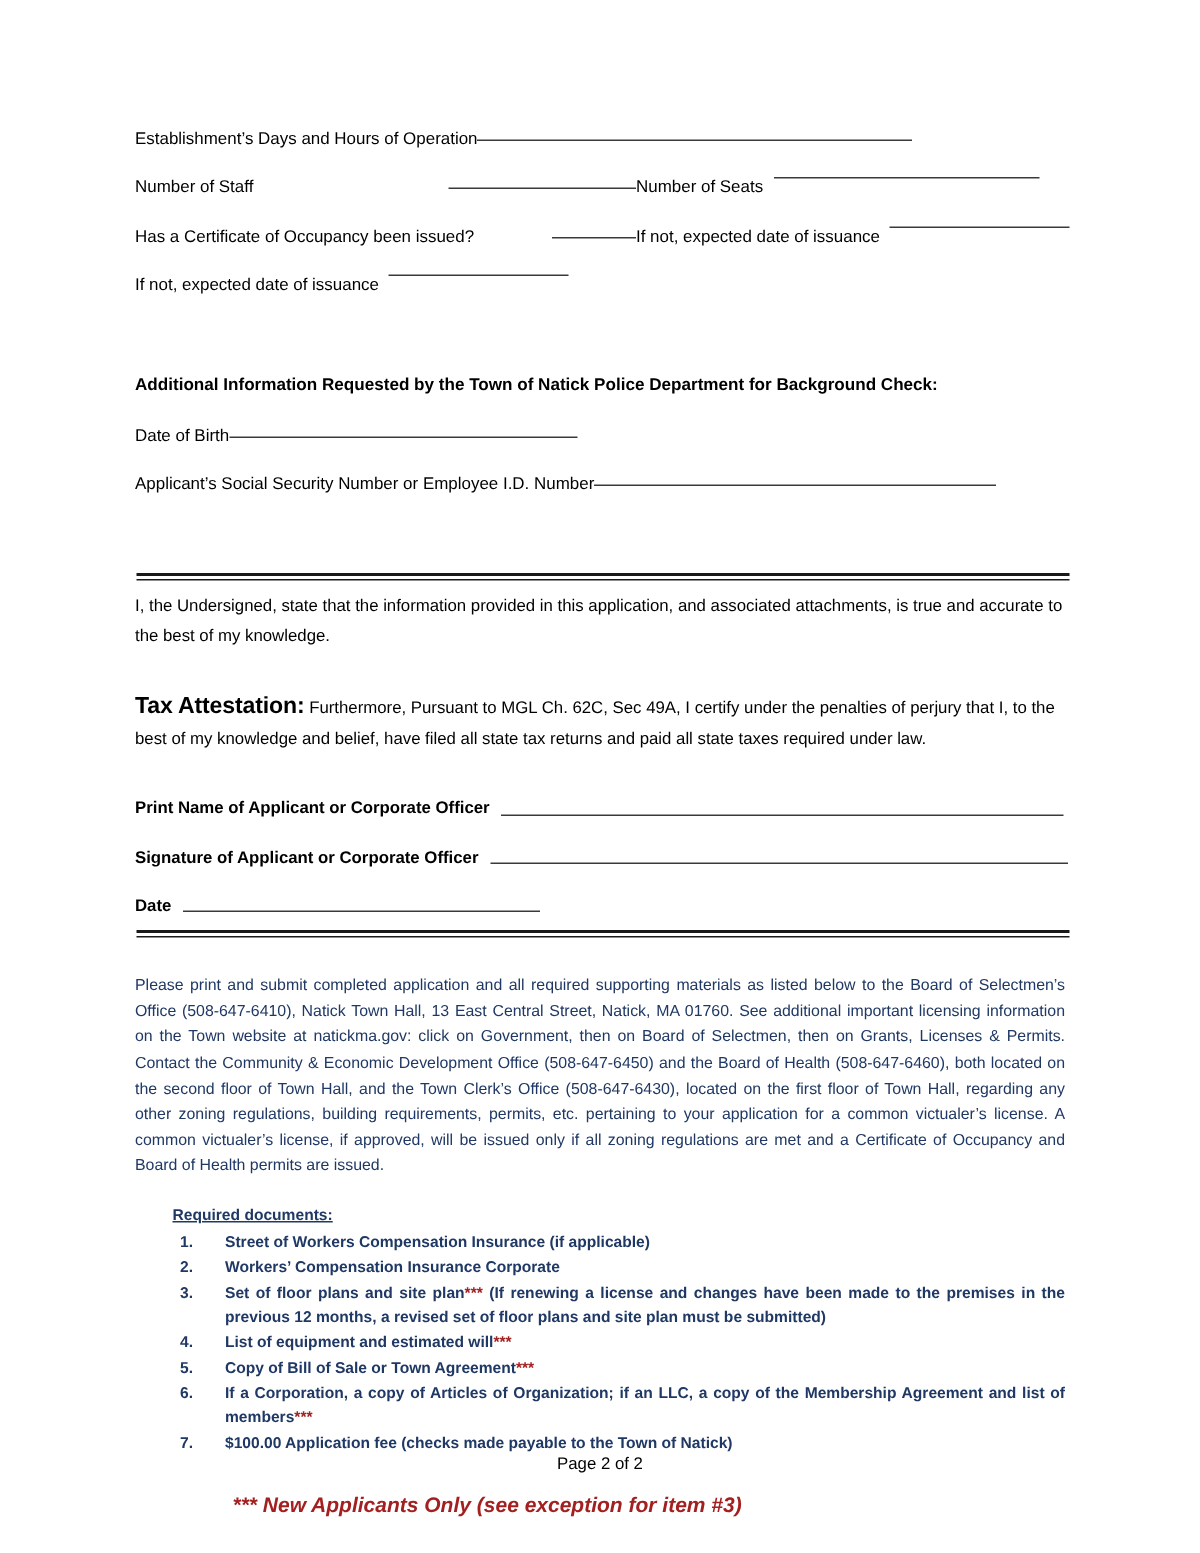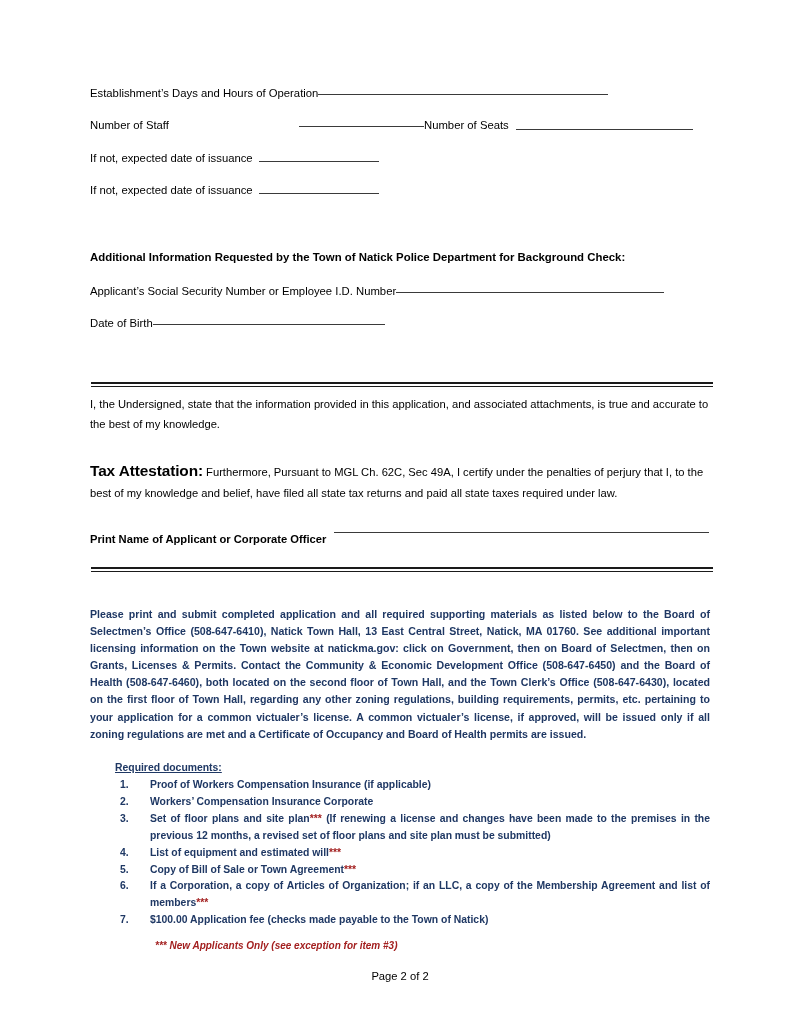--- a/index.html
+++ b/index.html
@@ -43,21 +43,21 @@
 
   .col-wrap {
     display: flex;
     align-items: baseline;
     margin-bottom: 21px;
     font-size: 11.3px;
     line-height: 1;
     white-space: nowrap;
   }
   .col-left { width: 334px; display: flex; align-items: baseline; flex: 0 0 334px; justify-content: space-between; }
-  .col-right { display: flex; align-items: flex-end; flex: 1 1 auto; }
+  .col-right { display: flex; align-items: flex-start; flex: 1 1 auto; }
 
   
   .bold-head {
     font-size: 11.4px;
     font-weight: bold;
     line-height: 1;
     margin: 0 0 22px 0;
   }
 
   
@@ -91,37 +91,37 @@
     line-height: 1.78;
   }
   .tax-title {
     font-size: 15.4px;
     font-weight: bold;
     letter-spacing: -0.1px;
   }
 
   .sig-row {
     display: flex;
-    align-items: flex-start;
+    align-items: flex-end;
     font-size: 11.2px;
     font-weight: bold;
     line-height: 1;
     margin-bottom: 21px;
     white-space: nowrap;
   }
 
   
   .navy-block {
     color: #1F3864;
     font-size: 10.6px;
-    font-weight: bold;
+    font-weight: normal;
     line-height: 1.62;
     text-align: justify;
     width: 620px;
-    margin-top: 34px;
+    margin-top: 24px;
   }
 
   .req-wrap {
     margin-top: 17px;
     margin-left: 25px;
     width: 595px;
     color: #1F3864;
     font-size: 10.4px;
     font-weight: bold;
     line-height: 1.58;
@@ -148,22 +148,22 @@
     position: absolute;
     left: 5px;
     top: 0;
   }
   ol.req-list > li.nojust { text-align: left; }
   .ast { color: #A32020; }
   .newapp {
     color: #A32020;
     font-style: italic;
     font-weight: bold;
-    font-size: 10px;
-    margin-top: 10px;
+    font-size: 14px;
+    margin-top: 20px;
     margin-left: 40px;
   }
 
   .footer {
     position: absolute;
     left: 0;
     right: 0;
     top: 970px;
     text-align: center;
     font-size: 11.2px;
@@ -187,74 +187,89 @@
         <span class="rule" style="width: 125px;"></span>
     </div>
     <div class="col-right">
       <span class="lbl">Number of Seats</span>
         <span class="gap" style="display: inline-block; width: 7px;"></span>
         <span class="rule" style="width: 177px;"></span>
     </div>
   </div>
 
   <div class="col-wrap">
+    <div class="col-left">
+      <span class="lbl">Has a Certificate of Occupancy been issued?</span>
+        <span class="gap" style="display: inline-block; width: 0px;"></span>
+        <span class="rule" style="width: 56px;"></span>
+    </div>
     <div class="col-right">
       <span class="lbl">If not, expected date of issuance</span>
         <span class="gap" style="display: inline-block; width: 6px;"></span>
         <span class="rule" style="width: 120px;"></span>
     </div>
   </div>
 
   <div class="col-wrap">
     <div class="col-right">
       <span class="lbl">If not, expected date of issuance</span>
         <span class="gap" style="display: inline-block; width: 6px;"></span>
         <span class="rule" style="width: 120px;"></span>
     </div>
   </div>
 
   <div style="height:35px"></div>
   <div class="bold-head">Additional Information Requested by the Town of Natick Police Department for Background Check:</div>
 
   <div class="form-row">
+    <span class="lbl">Date of Birth</span>
+      <span class="rule" style="width: 232px;"></span>
+  </div>
+
+  <div class="form-row">
     <span class="lbl">Applicant’s Social Security Number or Employee I.D. Number</span>
       <span class="rule" style="width: 268px;"></span>
-  </div>
-
-  <div class="form-row">
-    <span class="lbl">Date of Birth</span>
-      <span class="rule" style="width: 232px;"></span>
   </div>
 
   <div class="divider-top"></div>
 
   <div class="attest-para">I, the Undersigned, state that the information provided in this application, and associated attachments, is true and accurate to the best of my knowledge.</div>
 
   <div class="tax-block">
     <span class="tax-title">Tax Attestation:</span><span> Furthermore, Pursuant to MGL Ch. 62C, Sec 49A, I certify under the penalties of perjury that I, to the best of my knowledge and belief, have filed all state tax returns and paid all state taxes required under law.</span>
   </div>
 
   <div style="height:30px"></div>
 
   <div class="sig-row">
     <span class="lbl">Print Name of Applicant or Corporate Officer</span>
       <span class="gap" style="display: inline-block; width: 8px;"></span>
       <span class="rule" style="width: 375px;"></span>
   </div>
 
-
+  <div class="sig-row">
+    <span class="lbl">Signature of Applicant or Corporate Officer</span>
+      <span class="gap" style="display: inline-block; width: 8px;"></span>
+      <span class="rule" style="width: 385px;"></span>
+  </div>
+
+  <div class="sig-row" style="margin-bottom:0">
+    <span class="lbl">Date</span>
+      <span class="gap" style="display: inline-block; width: 8px;"></span>
+      <span class="rule" style="width: 238px;"></span>
+  </div>
 
   <div class="divider-bottom"></div>
 
   <div class="navy-block">Please print and submit completed application and all required supporting materials as listed below to the Board of Selectmen’s Office (508-647-6410), Natick Town Hall, 13 East Central Street, Natick, MA 01760.  See additional important licensing information on the Town website at natickma.gov: click on Government, then on Board of Selectmen, then on Grants, Licenses &amp; Permits.  Contact the Community &amp; Economic Development Office (508-647-6450) and the Board of Health (508-647-6460), both located on the second floor of Town Hall, and the Town Clerk’s Office (508-647-6430), located on the first floor of Town Hall, regarding any other zoning regulations, building requirements, permits, etc. pertaining to your application for a common victualer’s license.  A common victualer’s license, if approved, will be issued only if all zoning regulations are met and a Certificate of Occupancy and Board of Health permits are issued.</div>
 
   <div class="req-wrap">
     <div class="req-title">Required documents:</div>
     <ol class="req-list">
-        <li class="nojust"><span>Proof of Workers Compensation Insurance (if applicable)</span></li>
+        <li class="nojust"><span>Street of Workers Compensation Insurance (if applicable)</span></li>
         <li class="nojust"><span>Workers’ Compensation Insurance Corporate</span></li>
         <li><span>Set of floor plans and site plan</span><span class="ast">***</span><span> (If renewing a license and changes have been made to the premises in the previous 12 months, a revised set of floor plans and site plan must be submitted)</span></li>
         <li class="nojust"><span>List of equipment and estimated will</span><span class="ast">***</span></li>
         <li class="nojust"><span>Copy of Bill of Sale or Town Agreement</span><span class="ast">***</span></li>
         <li><span>If a Corporation, a copy of Articles of Organization; if an LLC, a copy of the Membership Agreement and list of members</span><span class="ast">***</span></li>
         <li class="nojust"><span>$100.00 Application fee (checks made payable to the Town of Natick)</span></li>
       </ol>
     <div class="newapp">*** New Applicants Only (see exception for item #3)</div>
   </div>
 

